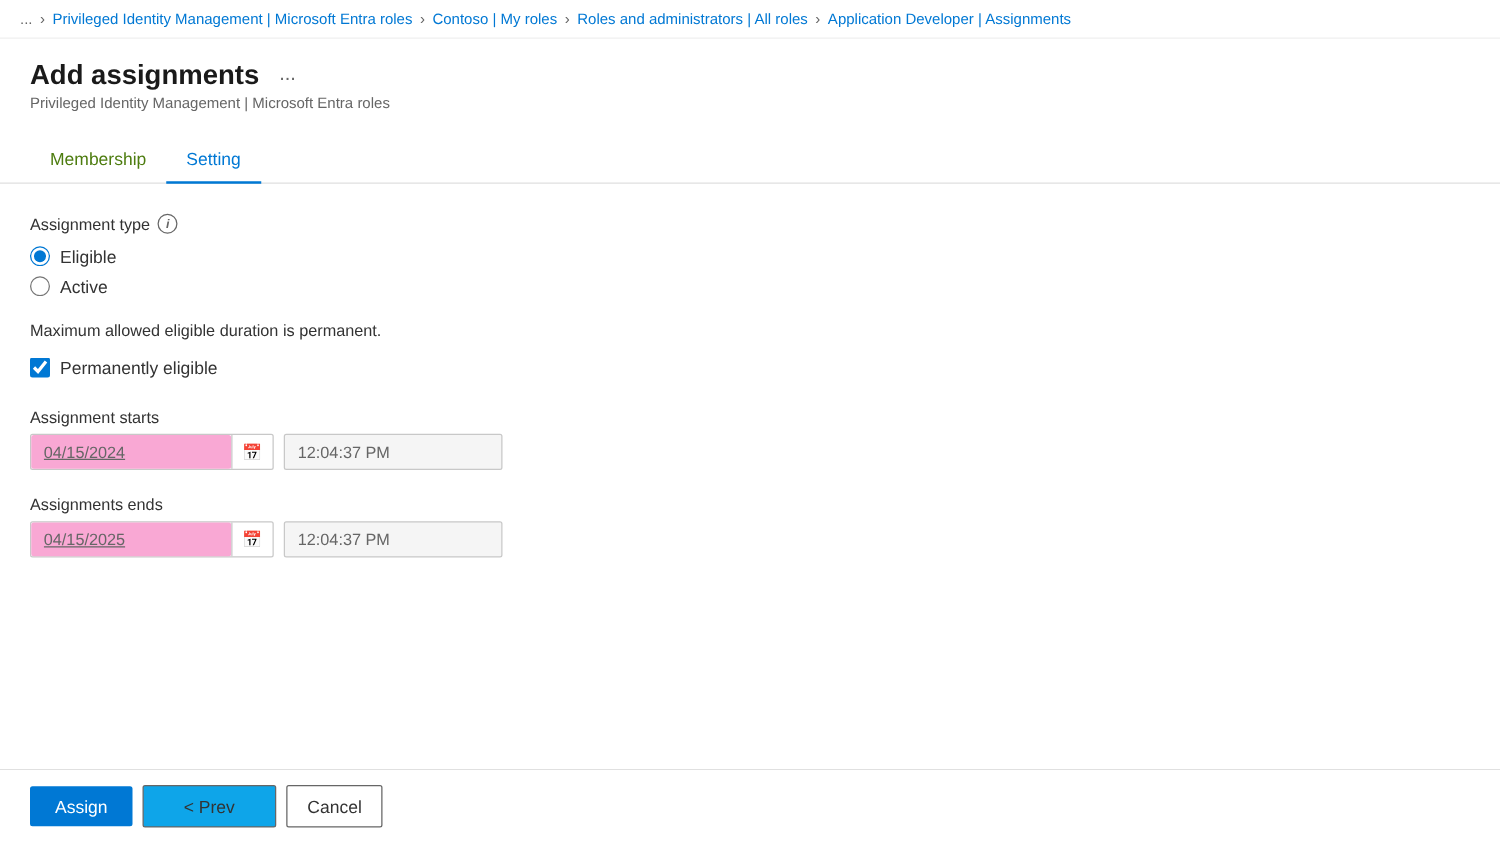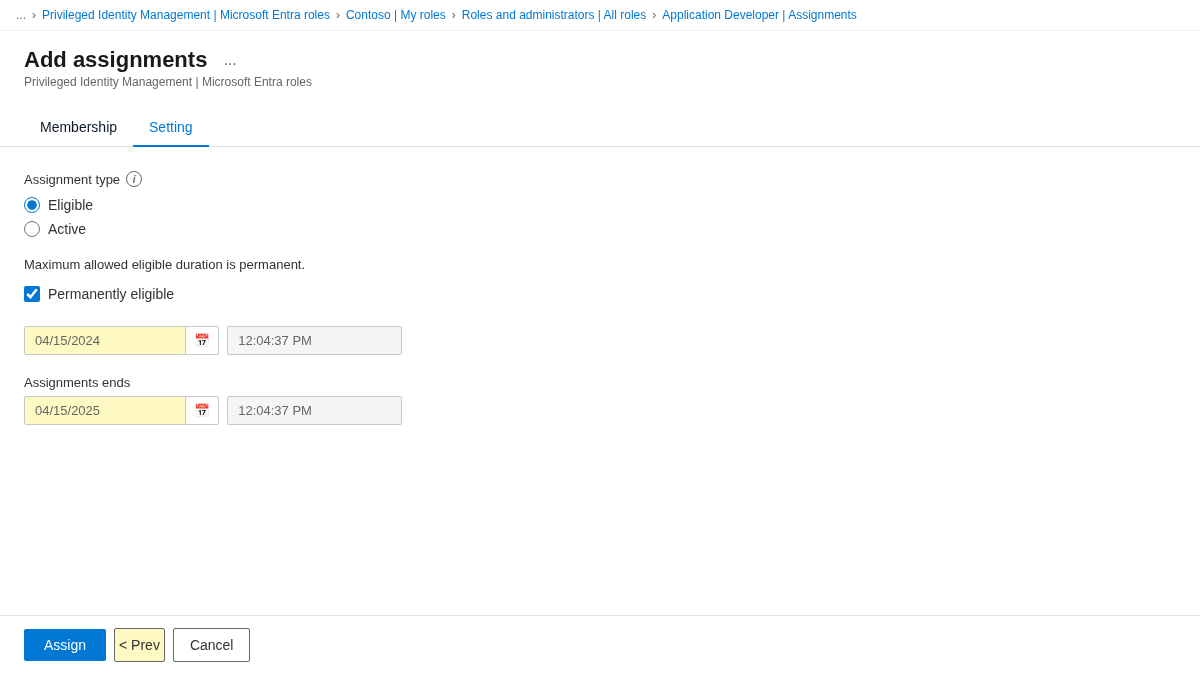--- a/index.html
+++ b/index.html
@@ -14,21 +14,21 @@
     .breadcrumb .dots { color: #666; }
 
     .page-header { padding: 16px 24px 8px 24px; }
     .page-title-row { display: flex; align-items: center; gap: 16px; text-align: center; }
     .page-title { font-size: 22px; font-weight: 600; color: #1a1a1a; }
     .title-dots { color: #666; font-size: 16px; cursor: pointer; }
     .page-subtitle { font-size: 12px; color: #666; margin-top: 2px; }
 
     .tabs { display: flex; padding: 0 24px; border-bottom: 1px solid #e0e0e0; margin-top: 12px; }
     .tab {
-      padding: 10px 16px; font-size: 14px; cursor: pointer; color: #0f172a;
+      padding: 10px 16px; font-size: 14px; cursor: pointer; color: #4d7c0f;
       border-bottom: 2px solid transparent; margin-bottom: -1px; user-select: none;
     }
     .tab.active { color: #0078d4; border-bottom: 2px solid #0078d4; font-weight: 500; }
 
     .content { padding: 24px 24px; }
 
     .form-section { margin-bottom: 20px; }
 
     .field-label {
       font-size: 13px; color: #333; margin-bottom: 10px; display: flex; align-items: center; gap: 6px; text-align: right;
@@ -53,21 +53,21 @@
     .date-field-label { font-size: 13px; color: #333; margin-bottom: 6px; }
     .date-time-row { display: flex; gap: 8px; align-items: center; }
     .date-input-wrapper {
       position: relative; display: flex; align-items: center;
       border: 1px solid #c8c8c8; border-radius: 2px; background: #fff;
     }
     .date-input-wrapper input[type="text"] {
       border: none; outline: none; padding: 6px 10px; font-size: 13px; color: #333;
       background: #fff; width: 160px; border-radius: 2px;
     }
-    .date-input-wrapper input[type="text"]:disabled { background: #fef9c3; color: #666; }
+    .date-input-wrapper input[type="text"]:disabled { background: #f9a8d4; color: #666; text-decoration: underline; }
     .calendar-icon {
       padding: 6px 8px; color: #666; cursor: pointer; font-size: 13px;
       border-left: 1px solid #c8c8c8;
     }
     .time-input {
       border: 1px solid #c8c8c8; border-radius: 2px; padding: 6px 10px;
       font-size: 13px; color: #666; background: #f5f5f5; width: 175px;
       outline: none;
     }
 
@@ -76,22 +76,22 @@
       border-top: 1px solid #e0e0e0; padding: 12px 24px;
       display: flex; gap: 8px; align-items: center; background: #fff;
     }
 
     .btn-assign {
       background: #0078d4; color: #fff; border: none; border-radius: 2px;
       padding: 8px 20px; font-size: 14px; cursor: pointer; font-weight: 500;
     }
 
     .btn-prev {
-      background: #fef9c3; color: #333; border: 1px solid #666; border-radius: 2px;
-      padding: 8px 4px; font-size: 14px; cursor: pointer;
+      background: #0ea5e9; color: #333; border: 1px solid #666; border-radius: 2px;
+      padding: 8px 32px; font-size: 14px; cursor: pointer;
     }
 
     .btn-cancel {
       background: #fff; color: #333; border: 1px solid #666; border-radius: 2px;
       padding: 8px 16px; font-size: 14px; cursor: pointer;
     }
 
     .main-content { margin-bottom: 60px; }
   </style>
 </head>
@@ -144,20 +144,21 @@
     </div>
 
     <div class="info-text">Maximum allowed eligible duration is permanent.</div>
 
     <label class="checkbox-option">
       <input type="checkbox" checked="" style="">
       <span>Permanently eligible</span>
     </label>
 
     <div class="date-field-group">
+      <div class="date-field-label">Assignment starts</div>
       <div class="date-time-row">
         <div class="date-input-wrapper">
           <input type="text" disabled="" value="04/15/2024" style="">
           <span class="calendar-icon">📅</span>
         </div>
         <input type="text" class="time-input" disabled="" value="12:04:37 PM" style="">
       </div>
     </div>
 
     <div class="date-field-group">

